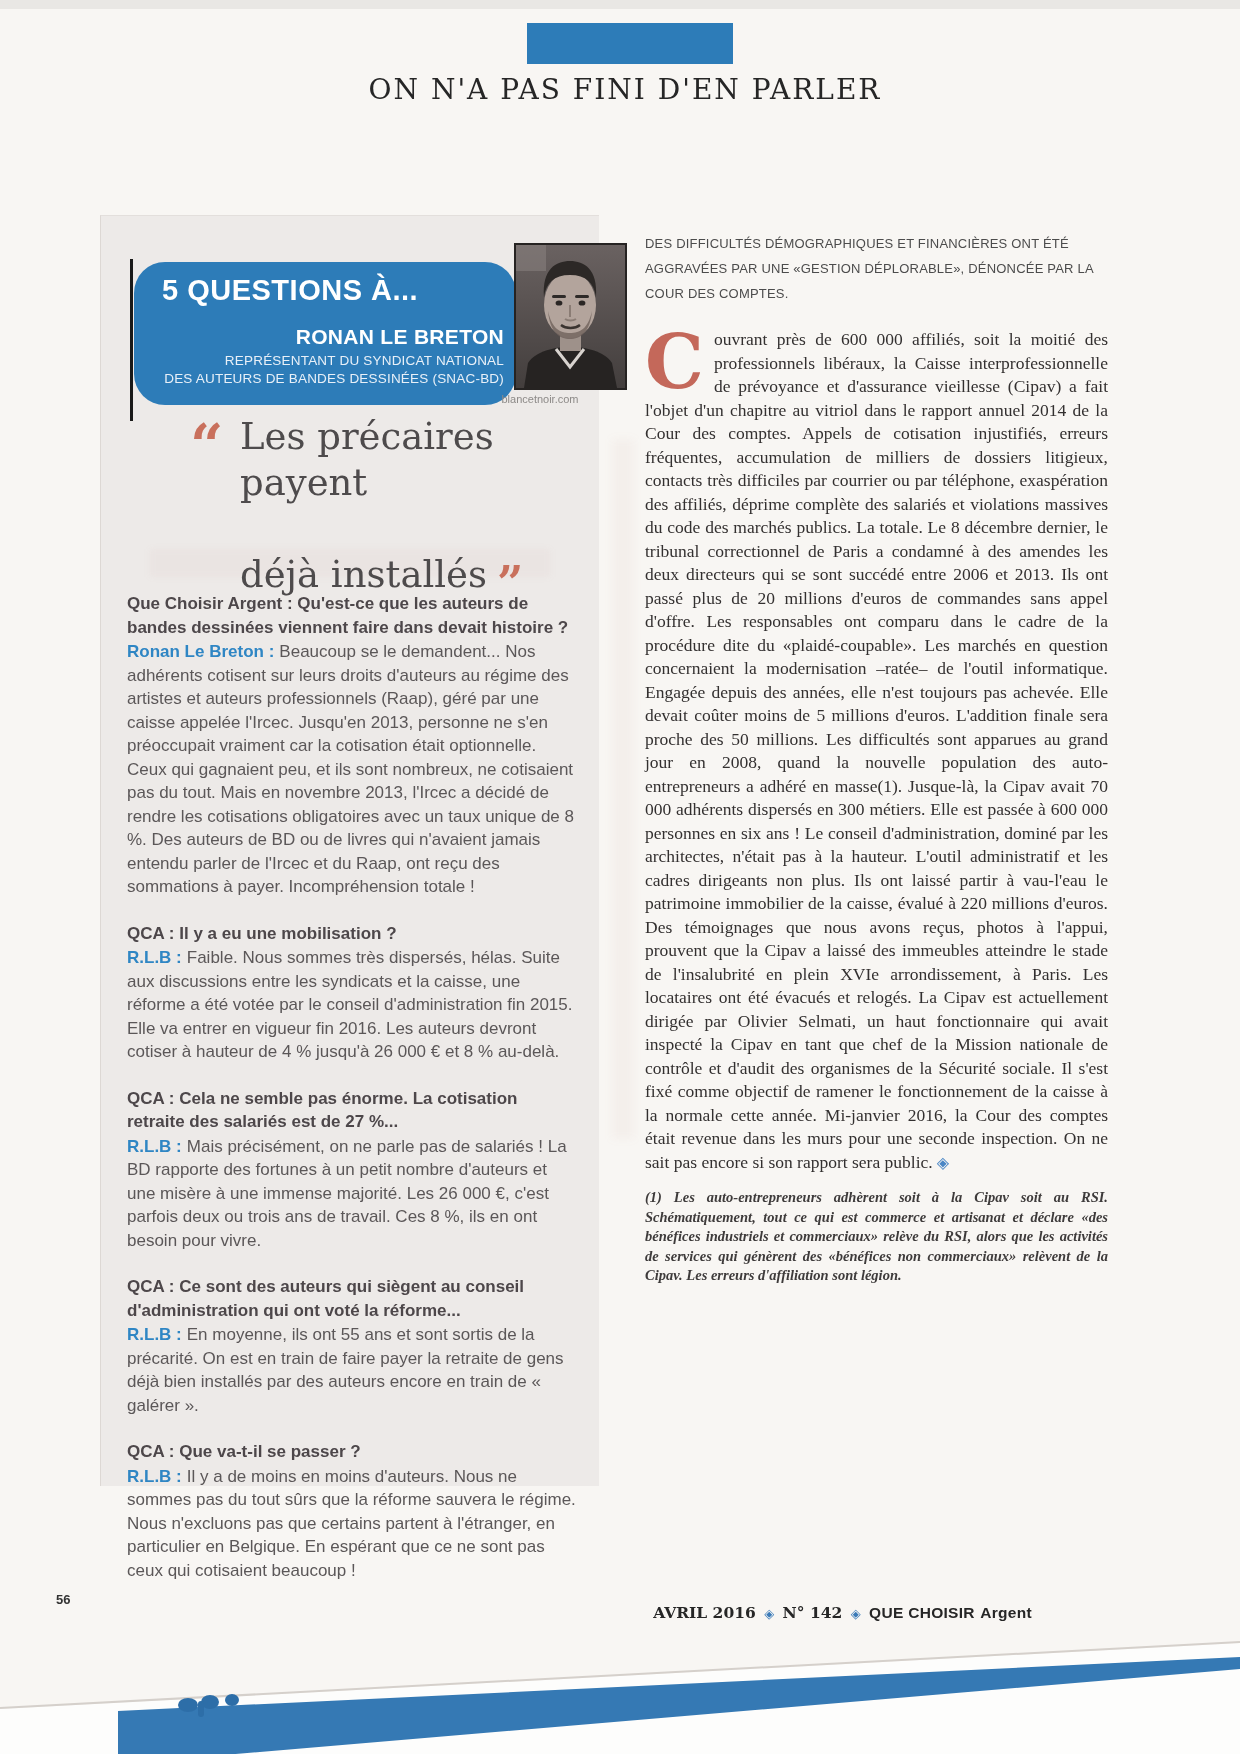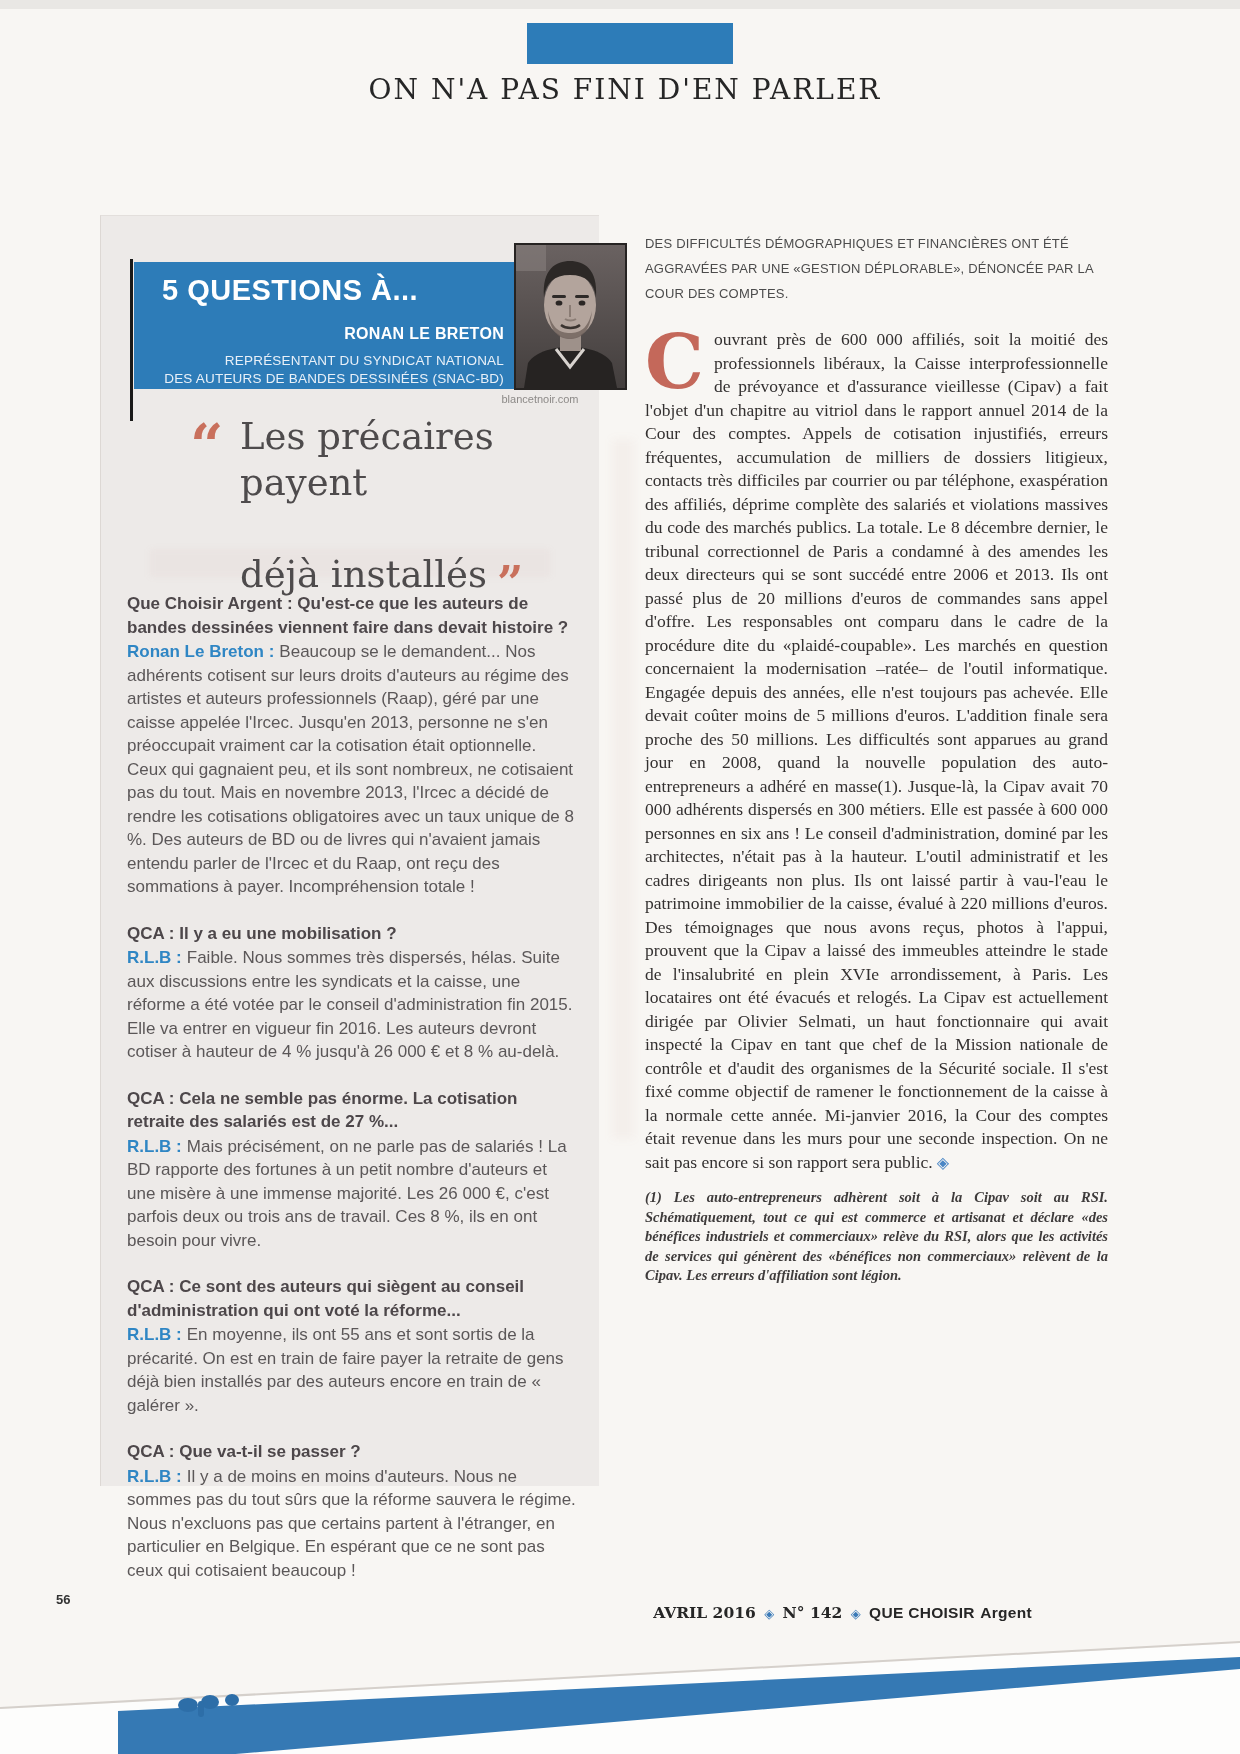--- a/index.html
+++ b/index.html
@@ -14,28 +14,28 @@
     position:absolute;left:300px;top:64px;width:650px;text-align:center;
     font-family:"DejaVu Serif","Liberation Serif",serif;
     font-size:28px;letter-spacing:2px;color:#262626;
   }
   
   .interview-panel{
     position:absolute;left:100px;top:206px;width:498px;height:1270px;
     background:#edeae8;border-left:1px solid #ddd8d4;border-top:1px solid #e3dfdc;
   }
   .accent-line{position:absolute;left:130px;top:250px;width:3px;height:162px;background:#191919;}
-  .kicker-box{position:absolute;left:134px;top:253px;width:382px;height:127px;background:#2d7cb8;}
+  .kicker-box{position:absolute;left:134px;top:253px;width:382px;height:143px;background:#2d7cb8;border-radius:31px;}
   .kicker-title{
     position:absolute;left:28px;top:12px;color:#ffffff;font-weight:bold;
     font-size:29px;letter-spacing:.5px;
   }
   .person-name{
     position:absolute;right:12px;top:63px;color:#ffffff;font-weight:bold;
-    font-size:16px;letter-spacing:.3px;text-align:right;width:360px;
+    font-size:21px;letter-spacing:.3px;text-align:right;width:360px;
   }
   .person-role{
     position:absolute;right:12px;top:90px;color:#e8f0f8;
     font-size:13.5px;line-height:18px;text-align:right;width:366px;letter-spacing:.2px;
   }
   
   .portrait{position:absolute;left:516px;top:236px;width:109px;height:143px;outline:2px solid #262322;background:#57504f;}
   .photo-credit{
     position:absolute;left:455px;top:384px;width:170px;text-align:center;
     font-size:11px;color:#8d8a88;

